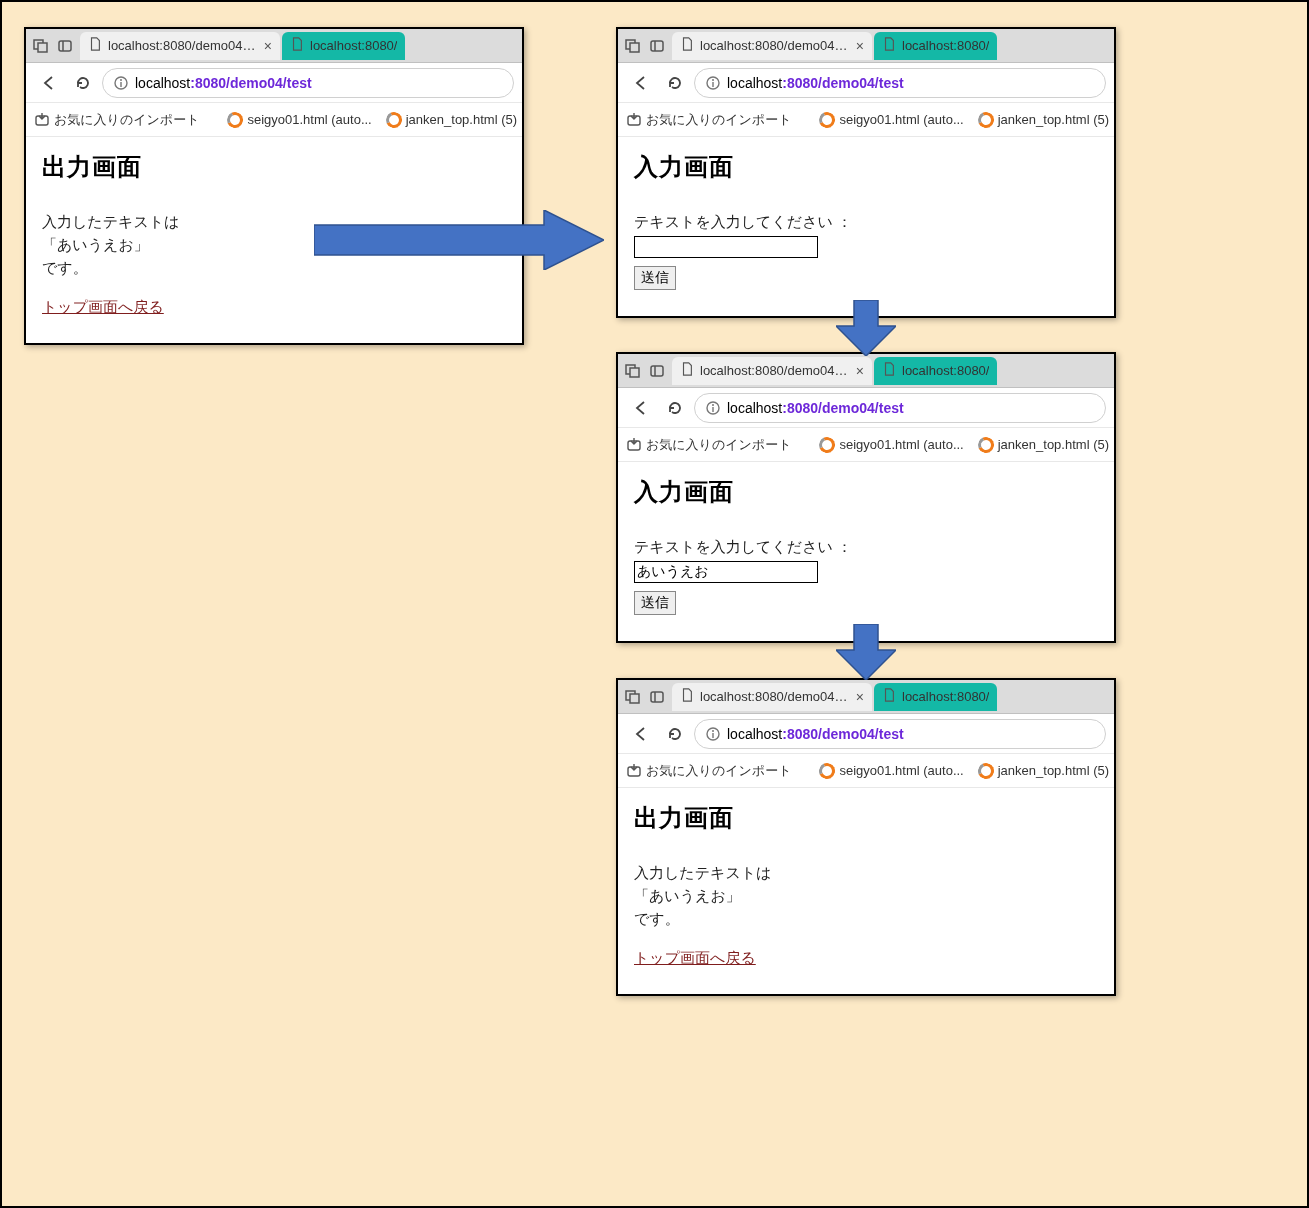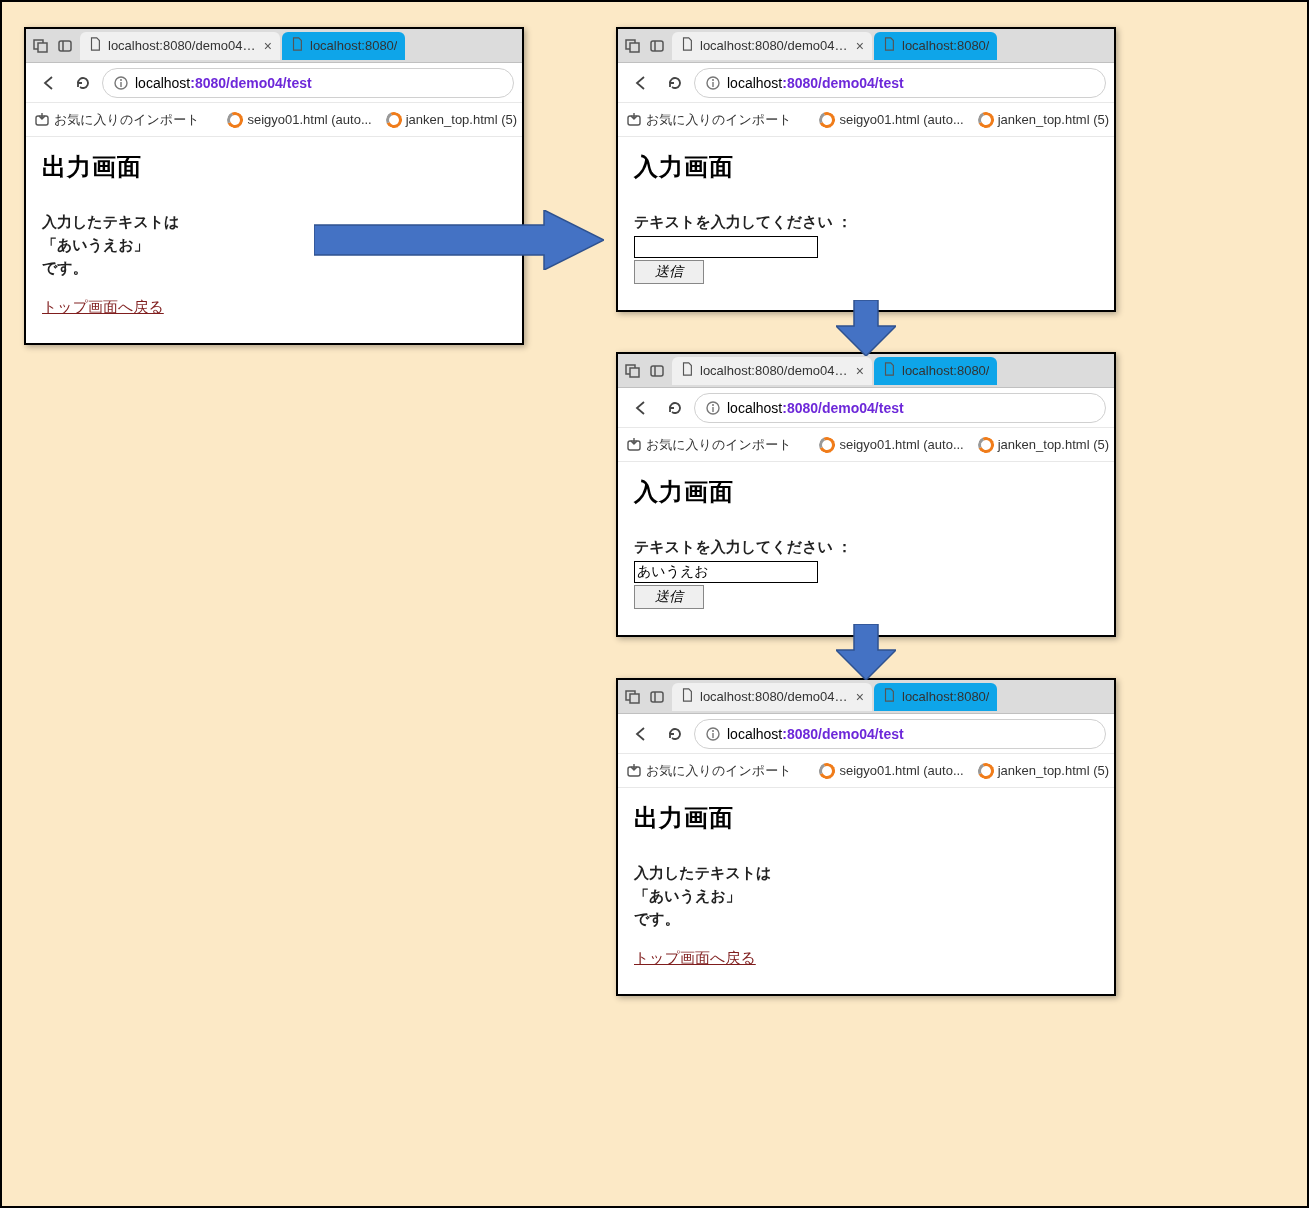--- a/index.html
+++ b/index.html
@@ -30,21 +30,21 @@
       height: 34px;
       background: #dcdcdc;
       border-bottom: 1px solid #c0c0c0;
       padding: 0 4px;
       overflow: hidden;
     }
     .tabs-bar .wcontrol { width: 22px; height: 22px; display: flex; align-items: center; justify-content: center; margin-right: 2px; }
     .tab {
       display: flex; align-items: center;
       height: 28px; padding: 0 8px; margin-left: 2px;
-      background: #0ea5e9; border-radius: 6px 6px 0 0;
+      background: #14b8a6; border-radius: 6px 6px 0 0;
       max-width: 200px; white-space: nowrap;
     }
     .tab.active { background: #f0f0f0; }
     .tab .doc-icon { margin-right: 6px; flex-shrink:0;}
     .tab .close-x { margin-left: 6px; font-size: 14px; color:#555; }
     .tab-label { overflow: hidden; text-overflow: ellipsis; color:#333; font-size:13px; }
     
     .addr-bar {
       display: flex; align-items: center;
       height: 40px; background: #fff; padding: 0 8px; border-bottom:1px solid #e8e8e8;
@@ -59,25 +59,25 @@
     .url-path { color: #6d28d9; font-weight: bold; }
     
     .bk-bar { display:flex; align-items:center; height: 34px; padding: 0 8px; border-bottom: 1px solid #e8e8e8; gap:6px; white-space:nowrap; overflow:hidden;}
     .bk-item { display:flex; align-items:center; gap:4px; color:#333; font-size:13px; margin-right:8px;}
     .bk-sep { width:1px; height:18px; background:#ccc; margin:0 4px; }
     .orange-ring { width:16px; height:16px; border-radius:50%; border:3px solid #f07c1a; border-left-color:#999; transform:rotate(20deg); }
     .import-icon svg { display:block; }
     
     .content { padding: 14px 16px 26px; }
     .content h1 { font-weight: 900; font-size: 24px; margin-bottom: 30px; color:#000; letter-spacing:1px;}
-    .content p { margin-bottom:4px; color:#222; font-size:15px;font-weight:bold; }
+    .content p { margin-bottom:4px; color:#222; font-size:15px; }
     .content a { color: #7f1d1d; text-decoration: underline; font-size:15px; }
     .content .spacer { height: 16px; }
     .txt-input { width: 184px; height: 22px; border:1px solid #000; padding:0 2px; font-size:14px; font-family:inherit;}
-    .submit-btn { margin-top:2px; height:24px; padding:0 20px; border:1px solid #888; background:#efefef; font-size:14px; font-family:inherit;font-style:italic;}
+    .submit-btn { margin-top:8px; height:24px; padding:0 6px; border:1px solid #888; background:#efefef; font-size:14px; font-family:inherit;}
     
     .arrow { position:absolute; }
     .arrow svg { display:block; }
 
     
     #w1 { top: 25px; left: 22px; }
     #w2 { top: 25px; left: 614px; }
     #w3 { top: 350px; left: 614px; }
     #w4 { top: 676px; left: 614px; }
 

